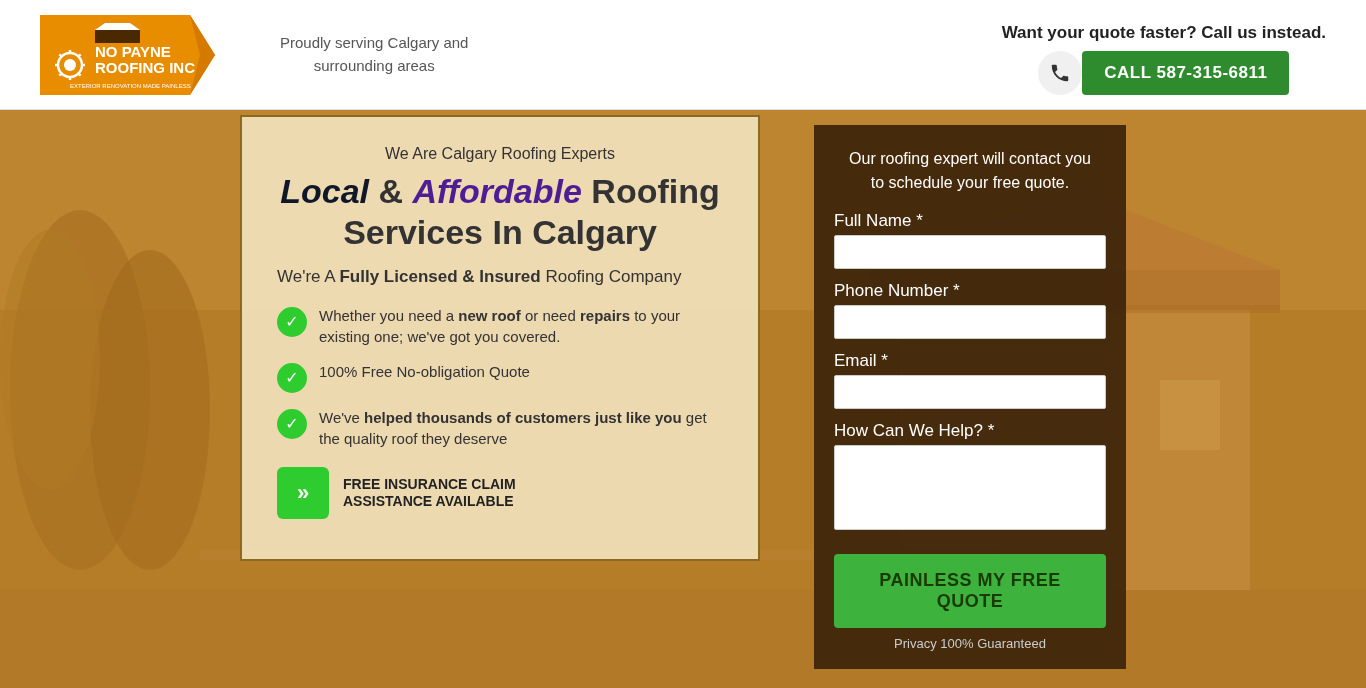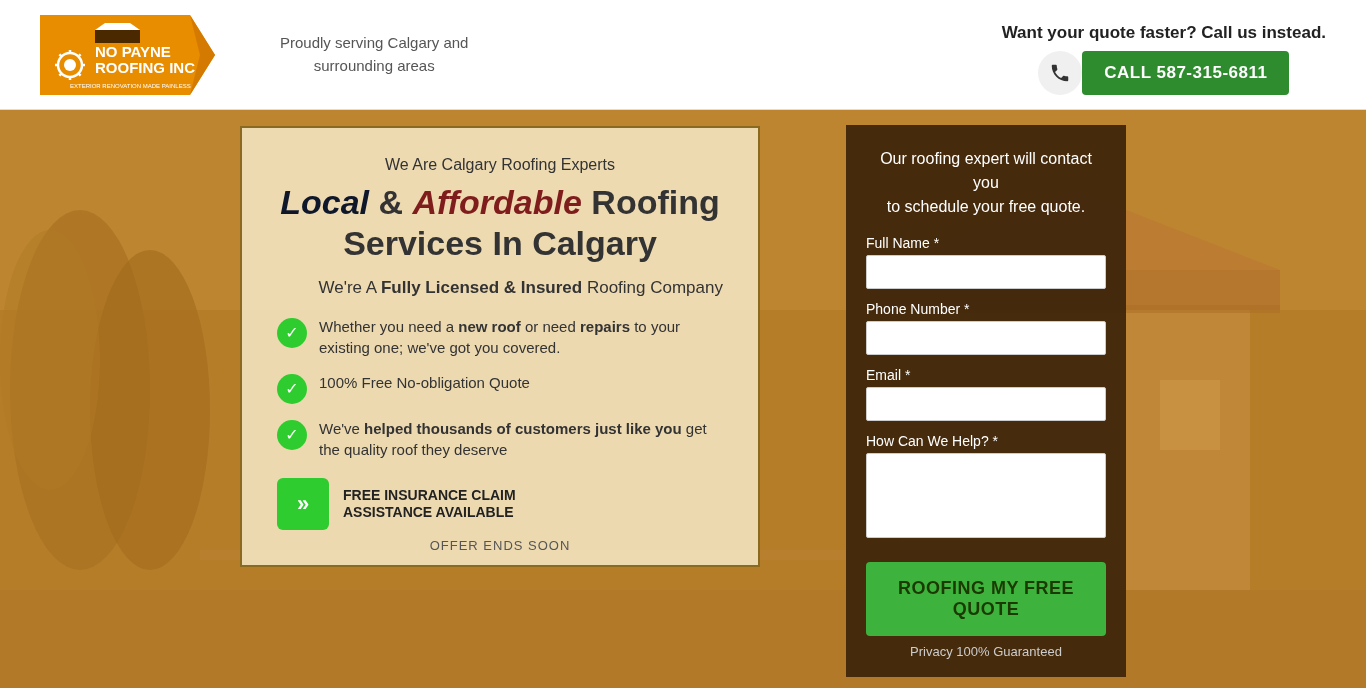--- a/index.html
+++ b/index.html
@@ -88,25 +88,25 @@
     #bg-house {
       position: absolute;
       top: 0; left: 0; right: 0; bottom: 0;
       z-index: 0;
     }
 
     
     #left-panel {
       position: absolute;
       left: 240px;
-      top: 16px;
+      top: 5px;
       width: 520px;
       background: rgba(245, 230, 195, 0.88);
       border: 2px solid #8a6a20;
-      padding: 28px 35px 12px 35px;
+      padding: 28px 35px 40px 35px;
       z-index: 2;
     }
     #left-panel .subtitle {
       text-align: center;
       font-size: 16px;
       color: #333;
       margin-bottom: 8px;
     }
     #left-panel h1 {
       text-align: center;
@@ -114,25 +114,25 @@
       font-weight: 900;
       color: #333;
       line-height: 1.2;
       margin-bottom: 14px;
     }
     #left-panel h1 .local {
       color: #0f172a;
       font-style: italic;
     }
     #left-panel h1 .affordable {
-      color: #7f1d1d;
+      color: #4c1d95;
       font-style: italic;
     }
     #left-panel h2 {
-      text-align: right;
+      text-align: left;
       font-size: 17px;
       color: #333;
       font-weight: normal;
       margin-bottom: 18px;
     }
     #left-panel h2 .bold {
       font-weight: 800;
     }
     .check-item {
       display: flex;
@@ -192,38 +192,38 @@
       color: #555;
       margin-top: 8px;
       letter-spacing: 1px;
     }
 
     
     #right-panel {
       position: absolute;
       right: 240px;
       top: 15px;
-      width: 280px;
+      width: 312px;
       background: rgba(60, 35, 10, 0.92);
       padding: 22px 20px 18px 20px;
       z-index: 2;
       color: #fff;
     }
     #form-header {
       text-align: center;
       font-size: 16px;
       color: #fff;
       margin-bottom: 16px;
       line-height: 1.5;
     }
     .form-group {
       margin-bottom: 12px;
     }
     .form-label {
-      font-size: 14px;
+      font-size: 17px;
       color: #fff;
       margin-bottom: 4px;
       display: block;
       margin-top: 8px;
     }
     .form-input {
       width: 100%;
       padding: 8px 10px;
       border: 1px solid #ccc;
       border-radius: 2px;
@@ -367,21 +367,20 @@
       <div class="check-icon">✓</div>
       <div class="check-text">
         We've <span class="bold">helped thousands of customers just like you</span> get the quality roof they deserve
       </div>
     </div>
 
     <div id="insurance-banner">
       <div id="arrows-box">»</div>
       <div id="insurance-text">FREE INSURANCE CLAIM<br>ASSISTANCE AVAILABLE</div>
     </div>
-    <div id="offer-ends">OFFER ENDS SOON</div>
   </div>
 
   <div id="right-panel">
     <div id="form-header">
       Our roofing expert will contact you<br>to schedule your free quote.
     </div>
 
     <div class="form-group">
       <label class="form-label">Full Name *</label>
       <input type="text" class="form-input" style="">
@@ -395,16 +394,16 @@
     <div class="form-group">
       <label class="form-label">Email *</label>
       <input type="email" class="form-input" style="">
     </div>
 
     <div class="form-group">
       <label class="form-label">How Can We Help? *</label>
       <textarea class="form-textarea" style=""></textarea>
     </div>
 
-    <button id="submit-btn">ROOFING MY FREE QUOTE</button>
+    <button id="submit-btn">PAINLESS MY FREE QUOTE</button>
     <div id="privacy-note">Privacy 100% Guaranteed</div>
   </div>
 </div>
 
 </body></html>

